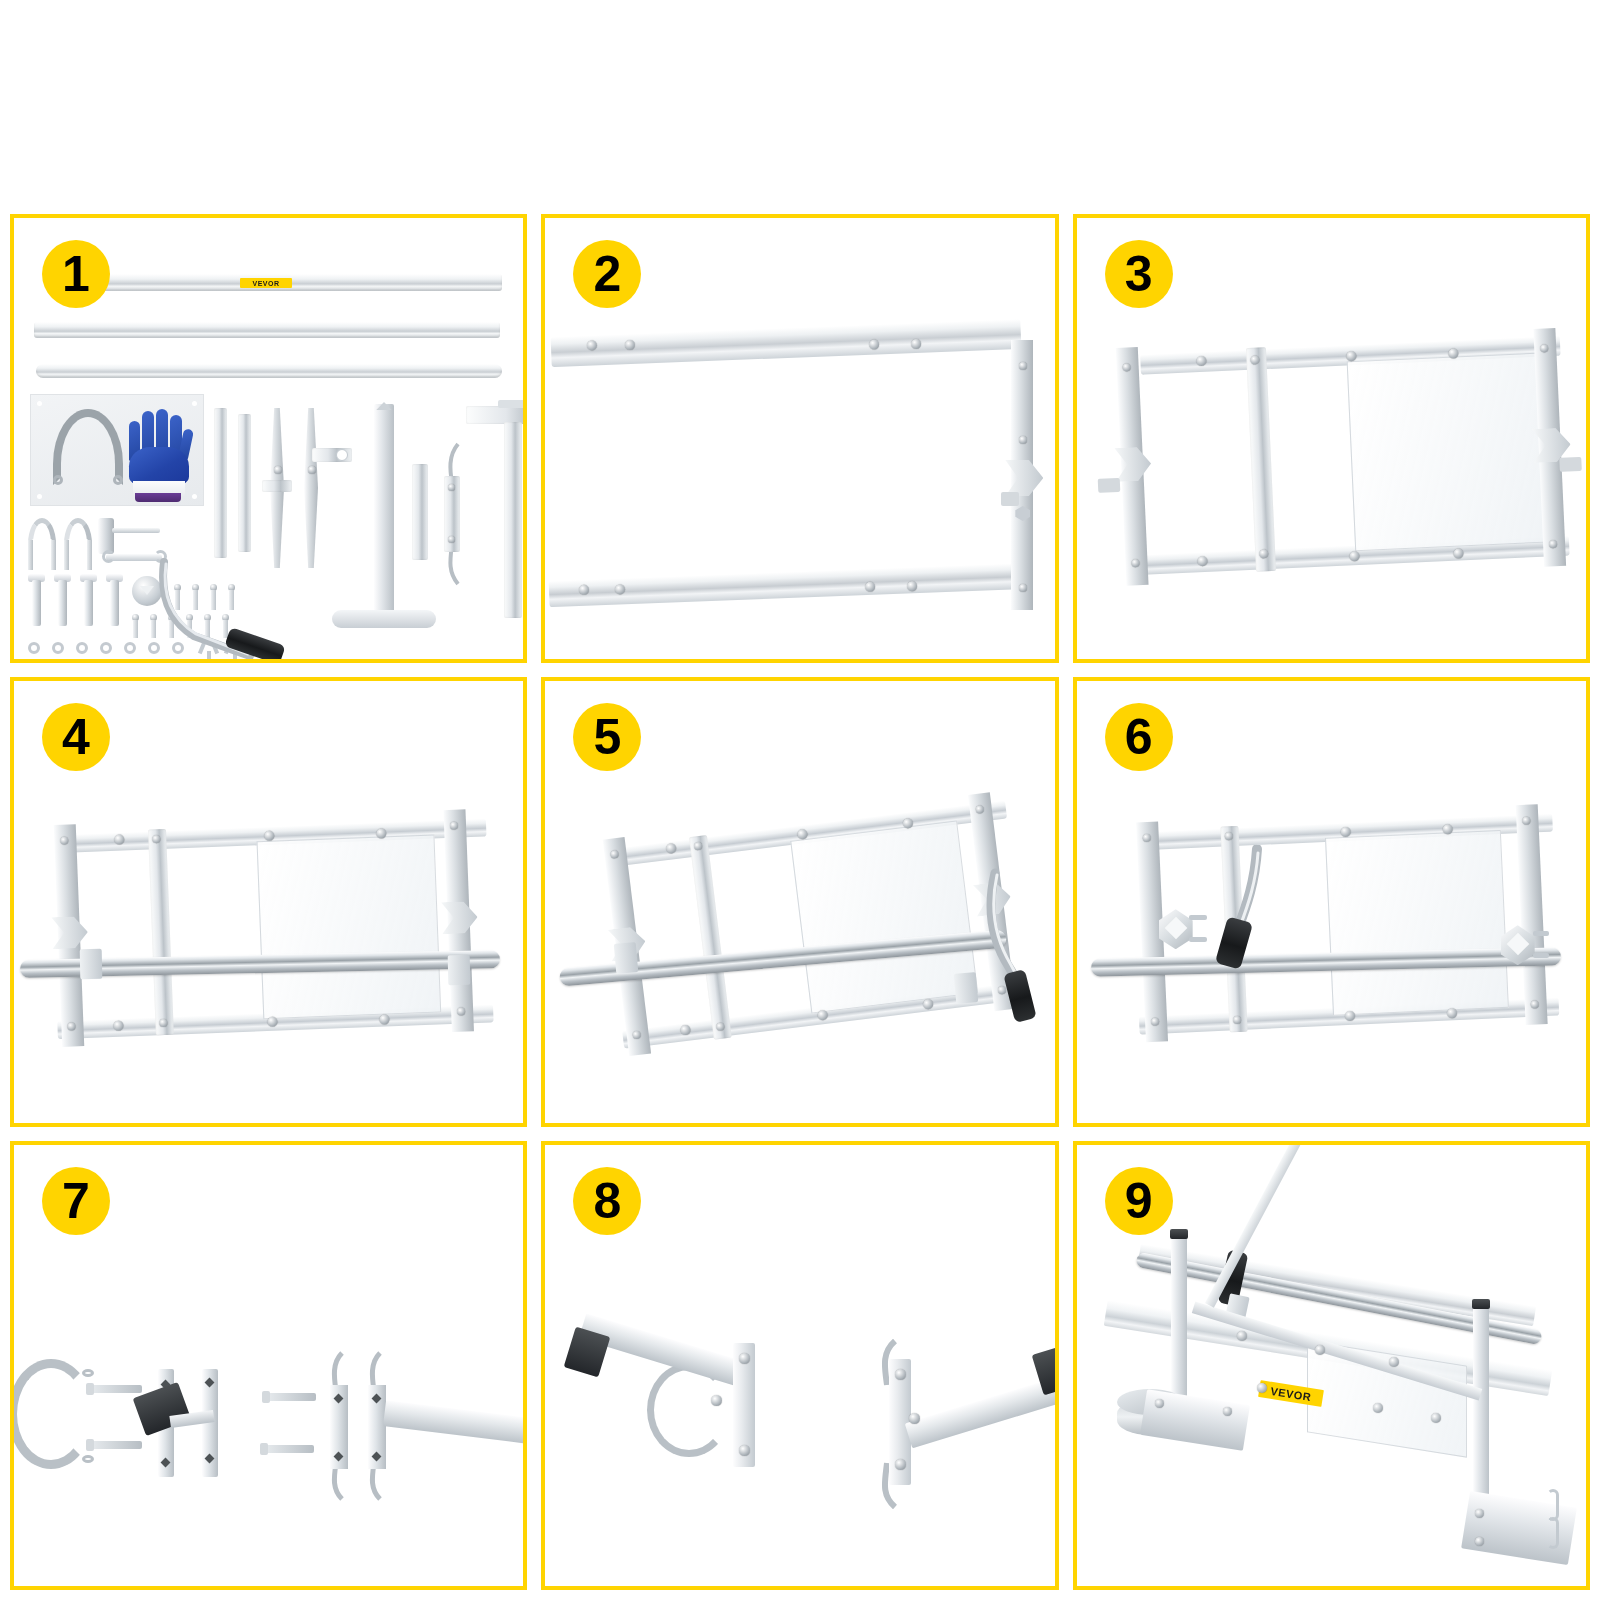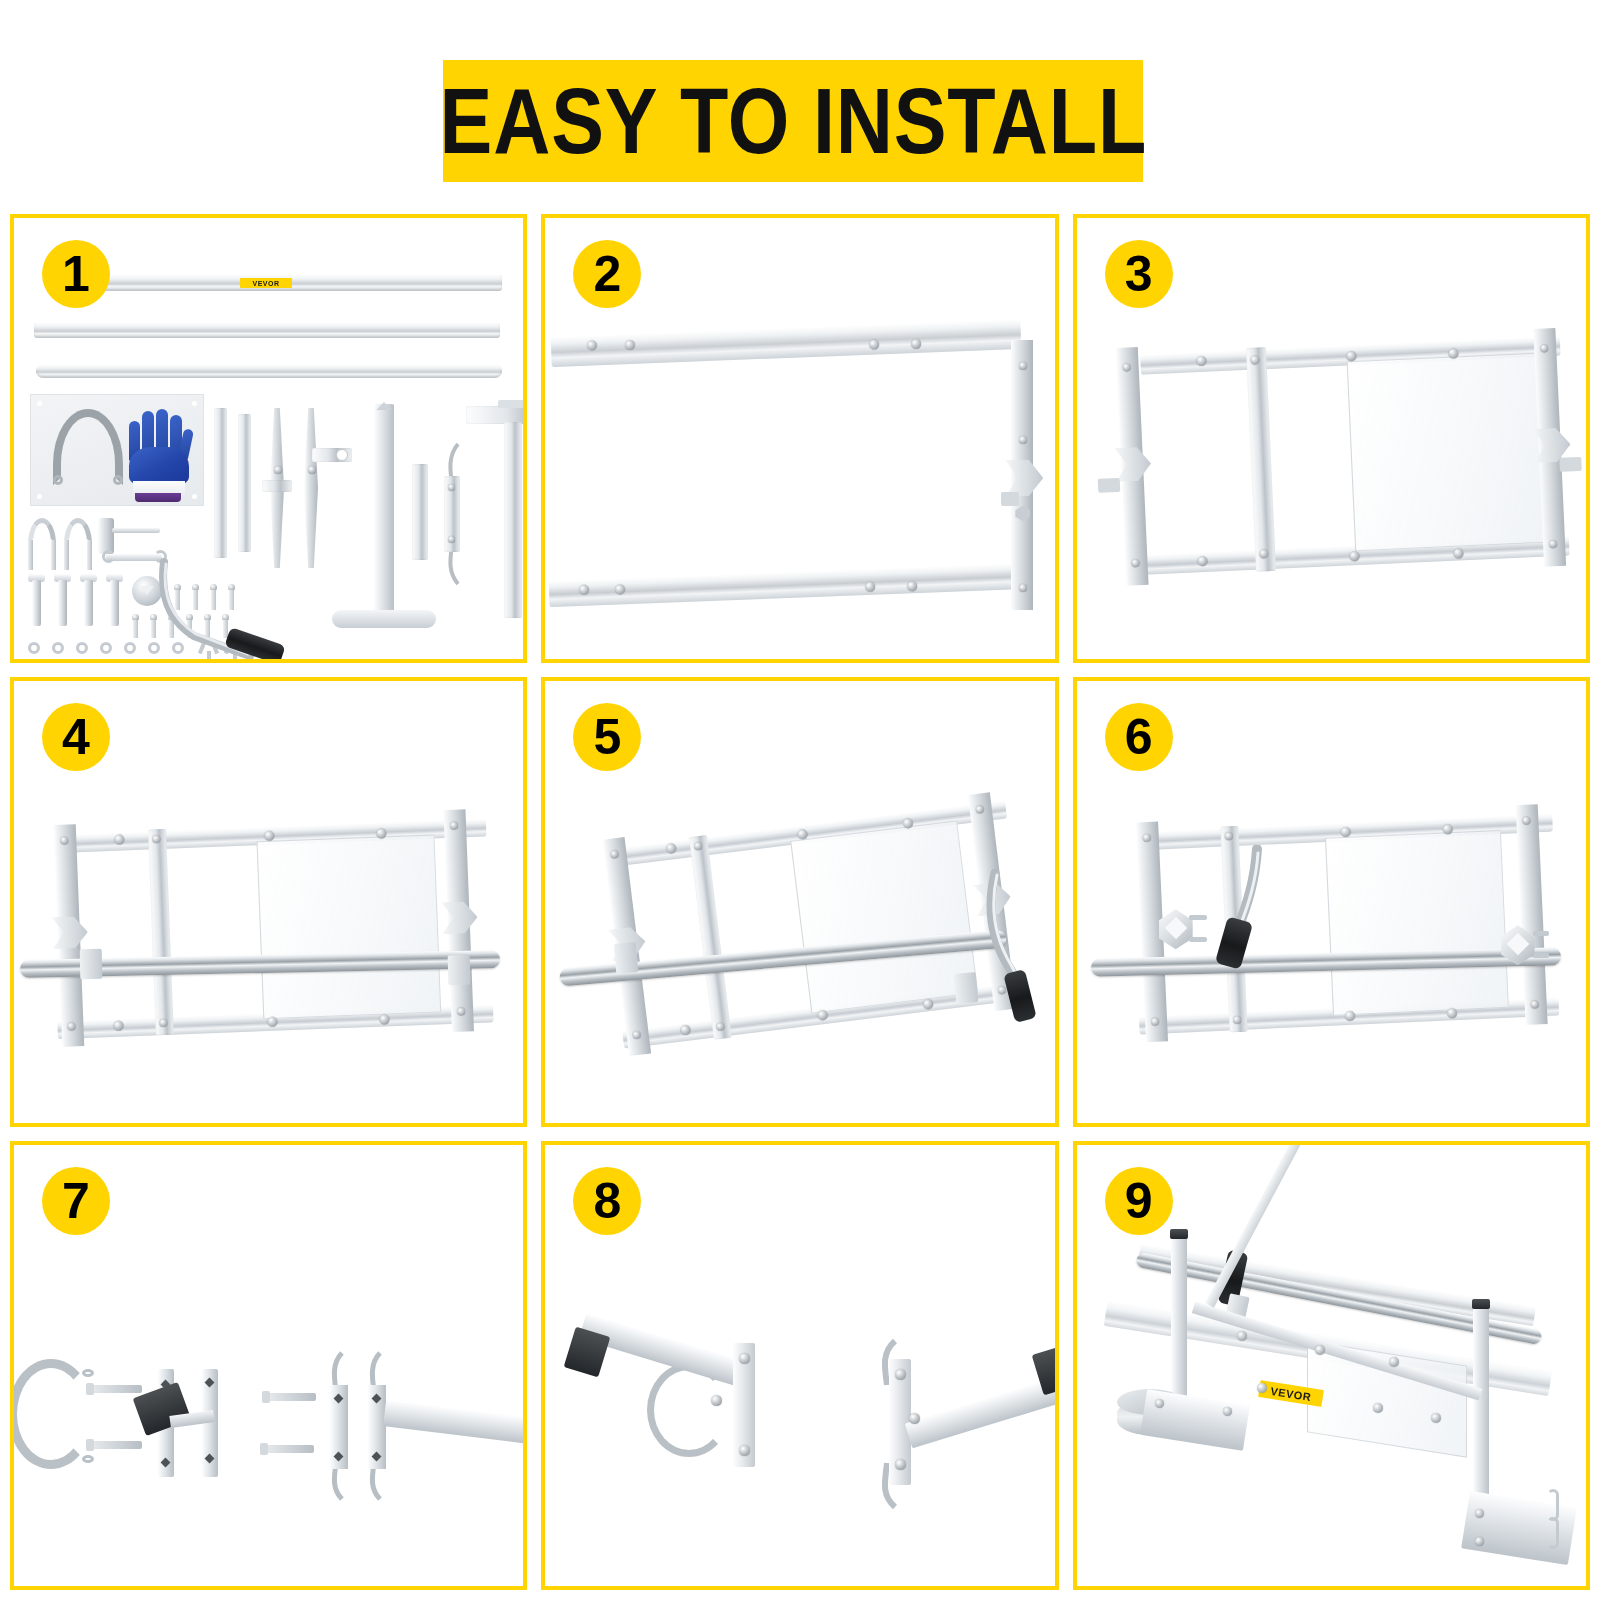--- a/index.html
+++ b/index.html
@@ -137,23 +137,20 @@
     border: 9px solid #b9c0c6;
     border-right-color: transparent;
     border-radius: 50%;
   }
 </style>
 </head>
 <body>
 
 <div id="root">
 
-  <div class="banner">
-    <div class="banner-text">EASY TO INSTALL</div>
-  </div>
 
   <div class="grid">
 
     <div class="panel">
       <div class="badge">1</div>
       <div class="stage">
 
         <div class="rail" style="left:48px;top:56px;width:440px;height:17px;"></div>
         <div class="vevor-tag" style="left:226px;top:60px;width:52px;height:10px;font-size:7px;">VEVOR</div>
         <div class="rail" style="left:20px;top:104px;width:466px;height:16px;"></div>

